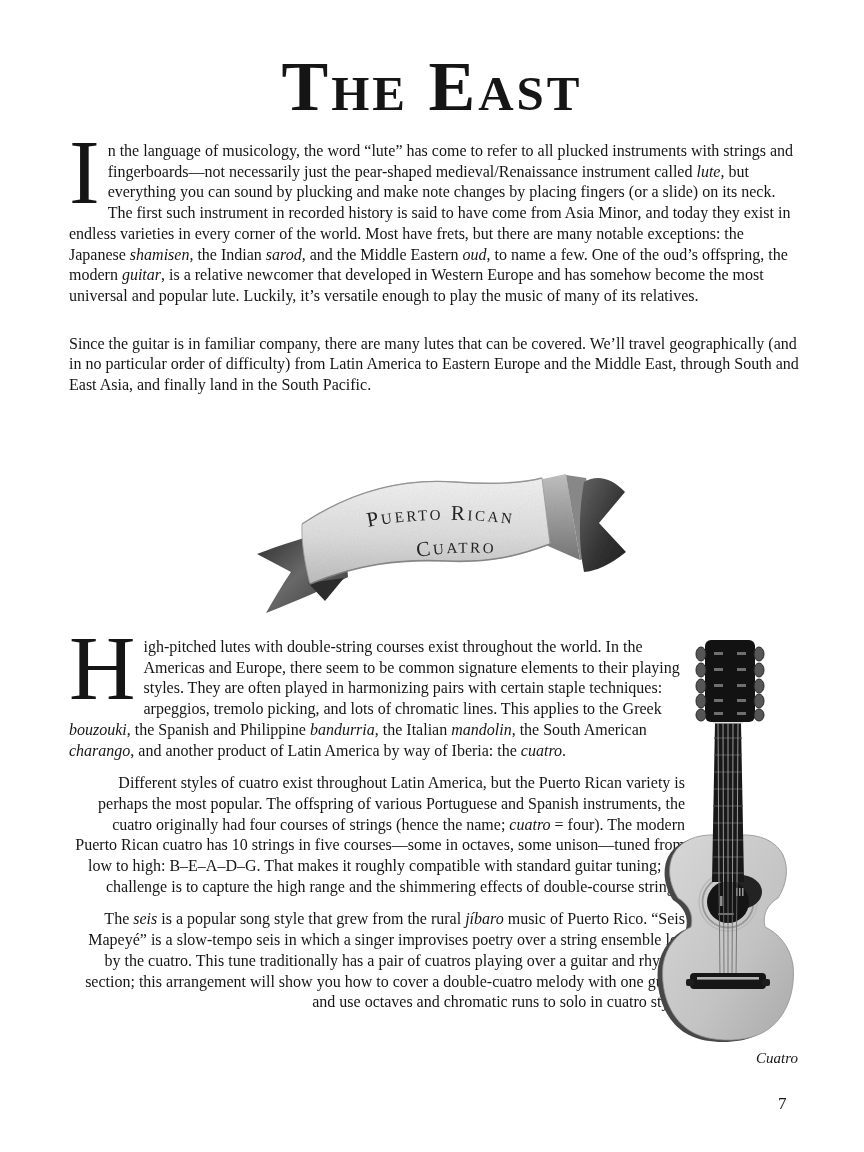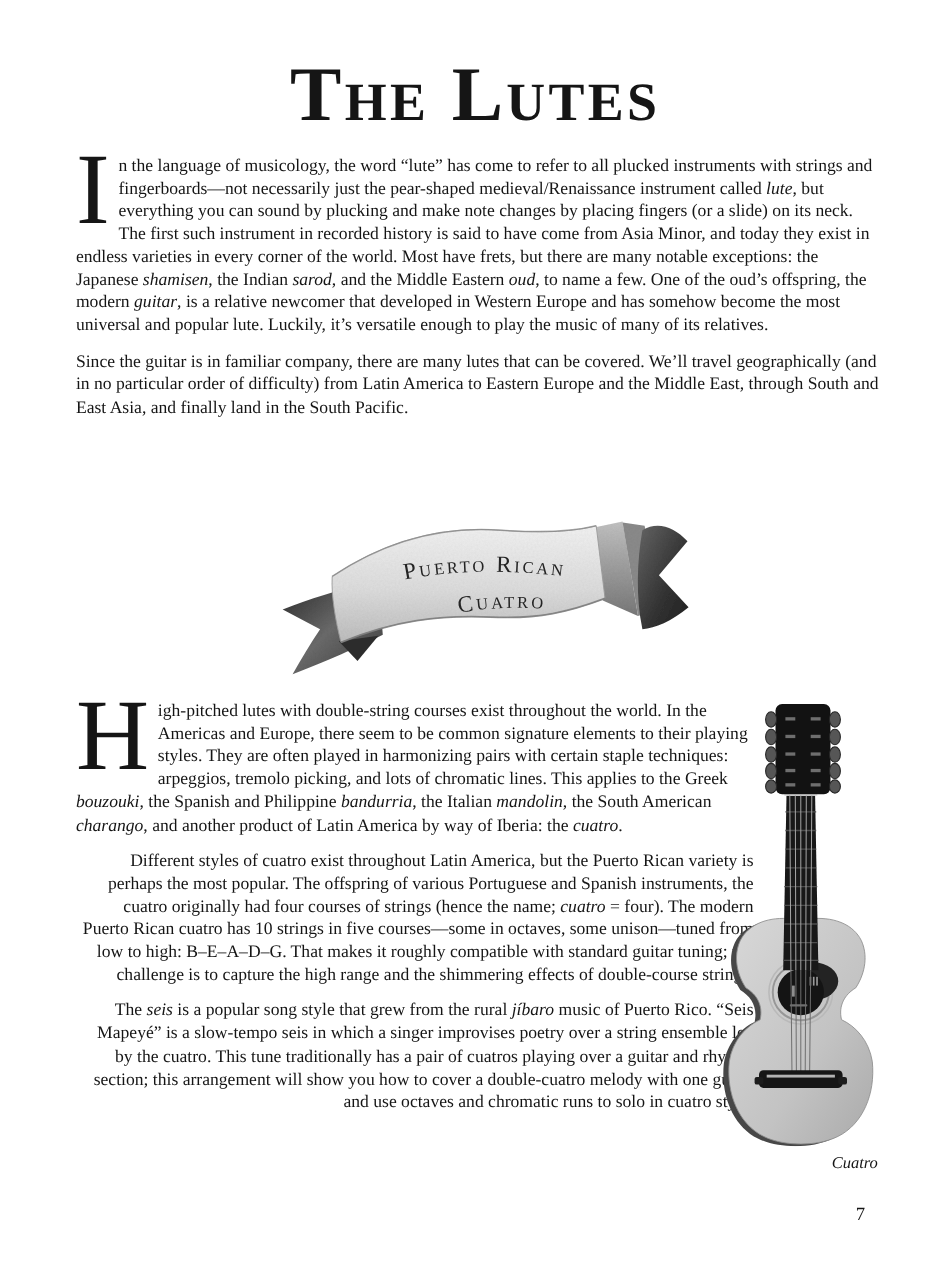--- a/index.html
+++ b/index.html
@@ -2,42 +2,42 @@
 <html><head>
 <meta charset="utf-8">
 <style>
   html,body{margin:0;padding:0;background:#888;}
   .page{position:relative;width:864px;height:1152px;background:#ffffff;margin:0 auto;
         font-family:"Liberation Serif", serif;color:#151515;overflow:hidden;}
   .title{position:absolute;top:52px;left:0;width:100%;margin:0;text-align:center;
          font-size:70px;font-weight:bold;font-variant:small-caps;letter-spacing:3px;line-height:1;}
   .bodytext{font-size:16px;line-height:20.7px;text-align:left;}
   .bodytext p{margin:0;}
-  .bodytext p + p{margin-top:13px;}
+  .bodytext p + p{margin-top:27px;}
   .intro{position:absolute;left:69px;top:141px;width:730px;}
   .sectioncol{position:absolute;left:69px;top:637px;width:616px;}
   .sectioncol p + p{margin-top:12px;text-align:right;}
   .dropcap{float:left;font-size:92px;line-height:0.68;padding:0 8px 0 0;}
   .banner{position:absolute;left:250px;top:466px;width:380px;height:150px;}
   .banner svg{display:block;width:100%;height:100%;}
   .ribbon-text{font-family:"Liberation Serif",serif;font-variant:small-caps;
                letter-spacing:2.5px;fill:#242424;font-size:21px;}
   .figure{position:absolute;left:650px;top:630px;width:156px;height:412px;}
   .figure svg{display:block;width:100%;height:100%;}
   .caption{position:absolute;left:650px;top:1050px;width:148px;text-align:right;
            font-style:italic;font-size:15px;}
   .pagenum{position:absolute;left:778px;top:1094px;font-size:17px;}
   i{}
 </style>
 </head>
 <body>
 
 <div class="page">
 
-  <h1 class="title">The Lutes</h1>
+  <h1 class="title">The East</h1>
 
   <div class="intro bodytext">
     <p><span class="dropcap">I</span><span>n the language of musicology, the word “lute” has come to refer to all plucked instruments with strings and fingerboards—not necessarily just the pear-shaped medieval/Renaissance instrument called <i>lute</i>, but everything you can sound by plucking and make note changes by placing fingers (or a slide) on its neck. The first such instrument in recorded history is said to have come from Asia Minor, and today they exist in endless varieties in every corner of the world. Most have frets, but there are many notable exceptions: the Japanese <i>shamisen</i>, the Indian <i>sarod</i>, and the Middle Eastern <i>oud</i>, to name a few. One of the oud’s offspring, the modern <i>guitar</i>, is a relative newcomer that developed in Western Europe and has somehow become the most universal and popular lute. Luckily, it’s versatile enough to play the music of many of its relatives.</span></p>
     <p>Since the guitar is in familiar company, there are many lutes that can be covered. We’ll travel geographically (and in no particular order of difficulty) from Latin America to Eastern Europe and the Middle East, through South and East Asia, and finally land in the South Pacific.</p>
   </div>
 
   <div class="banner">
     <svg viewBox="0 0 380 150">
       <defs>
         <linearGradient id="gBand" x1="0" y1="0" x2="0" y2="1">

